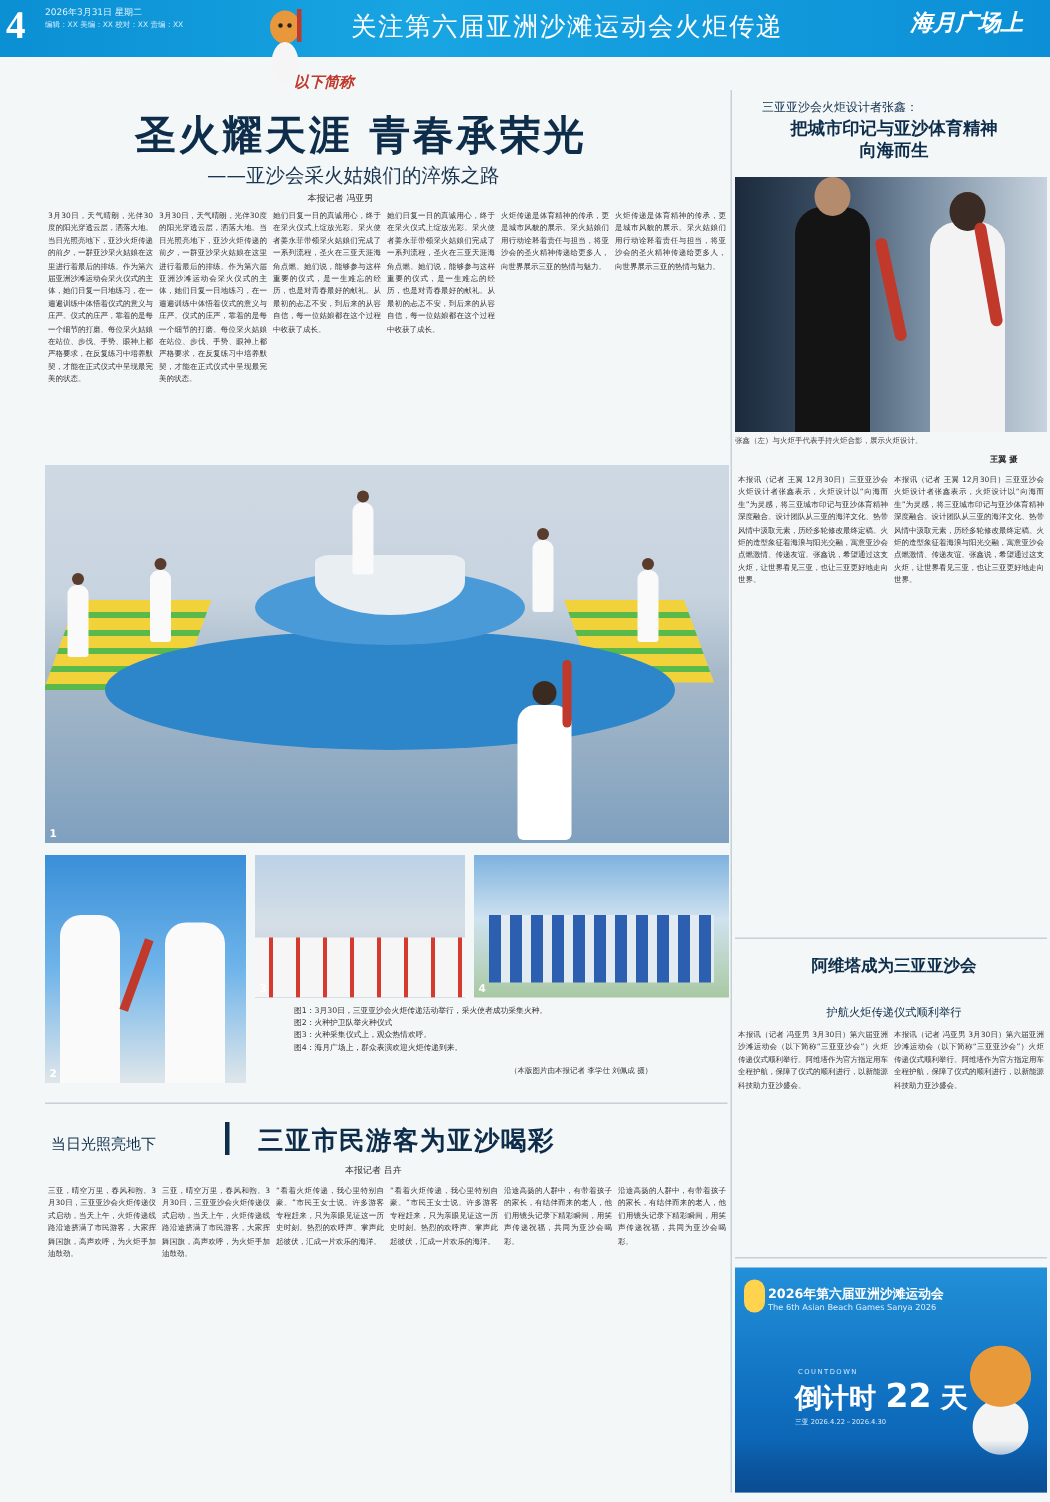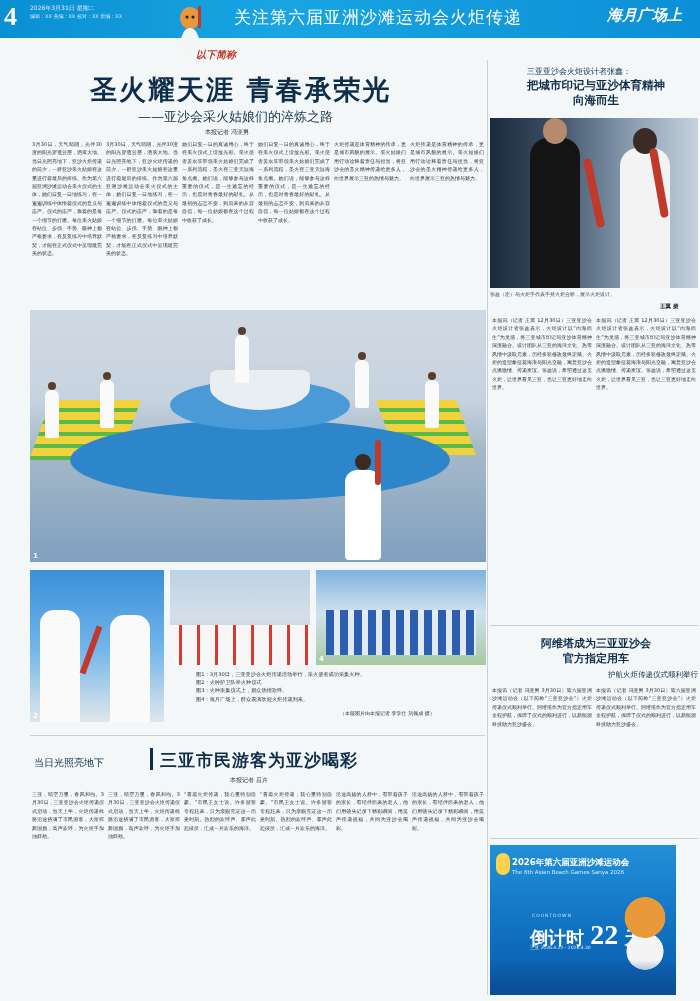--- a/index.html
+++ b/index.html
@@ -33,48 +33,48 @@
   .torchbearer { position: absolute; left: 315px; top: 160px; width: 36px; height: 90px; background: #fff; border-radius: 12px 12px 4px 4px; }
   .torchbearer::before { content: ""; position: absolute; left: 10px; top: -16px; width: 16px; height: 16px; border-radius: 50%; background: #3b2a20; }
   .torch { position: absolute; left: 345px; top: 130px; width: 6px; height: 45px; background: #c0392b; border-radius: 3px; }
   .small-photo { top: 570px; height: 152px; }
   .sp1 { left: 30px; width: 134px; background: linear-gradient(180deg, #3a8fd8 0%, #6fb4ea 50%, #dfe6ea 100%); }
   .sp2 { left: 170px; width: 140px; height: 95px; background: linear-gradient(180deg, #bcd2e6 0%, #d6dfe7 50%, #a8b6c2 100%); }
   .sp3 { left: 316px; width: 170px; height: 95px; background: linear-gradient(180deg, #7eb2df 0%, #cfe2ef 45%, #a9c9a3 100%); }
   .caption-box { position: absolute; left: 170px; top: 670px; width: 316px; height: 55px; font-size: 5.2px; line-height: 8.2px; color: #333; padding-left: 26px; }
   .credit { position: absolute; left: 340px; top: 710px; font-size: 5px; color: #333; }
   
-  .side-kicker { position: absolute; left: 508px; top: 66px; font-size: 8px; color: #0d2d4a; margin-left: 19px; }
+  .side-kicker { position: absolute; left: 508px; top: 66px; font-size: 8px; color: #0d2d4a; }
   .side-title { position: absolute; left: 496px; top: 78px; width: 200px; text-align: center; font-size: 11.5px; font-weight: bold; color: #0d2d4a; line-height: 15px; }
   .designer-photo { left: 490px; top: 118px; width: 208px; height: 170px; background: linear-gradient(90deg, #1b2a3c 0%, #3b4e64 30%, #7a8ea3 60%, #c7d3de 100%); }
   .man { position: absolute; left: 40px; top: 20px; width: 50px; height: 150px; background: #141414; border-radius: 18px 18px 0 0; }
   .man::before { content:""; position:absolute; left: 13px; top: -20px; width: 24px; height: 26px; border-radius: 50%; background: #b58b6e; }
   .woman { position: absolute; left: 130px; top: 30px; width: 50px; height: 140px; background: #f3f3f3; border-radius: 18px 18px 0 0; }
   .woman::before { content:""; position:absolute; left: 13px; top: -20px; width: 24px; height: 26px; border-radius: 50%; background: #3a2c24; }
   .torch2 { position: absolute; left: 100px; top: 40px; width: 8px; height: 70px; background: #c0392b; border-radius: 4px; transform: rotate(-12deg); }
   .torch3 { position: absolute; left: 165px; top: 30px; width: 8px; height: 70px; background: #c0392b; border-radius: 4px; transform: rotate(-10deg); }
   .photo-caption { position: absolute; left: 490px; top: 290px; width: 208px; font-size: 5px; line-height: 8px; color: #444; }
   .photo-author { position: absolute; left: 660px; top: 303px; font-size: 5.5px; color: #222; font-weight: bold; }
   
   .side-title2 { position: absolute; left: 494px; top: 636px; width: 204px; text-align: center; font-size: 11px; font-weight: bold; color: #0d2d4a; line-height: 15px; }
-  .side-sub2 { position: absolute; left: 494px; top: 670px; width: 204px; text-align: right; font-size: 7.5px; color: #0d2d4a; }
+  .side-sub2 { position: absolute; left: 494px; top: 670px; width: 204px; text-align: center; font-size: 7.5px; color: #0d2d4a; }
   
   .bottom-kicker { position: absolute; left: 34px; top: 756px; font-size: 10px; color: #0d2d4a; }
-  .bottom-title { position: absolute; left: 160px; top: 749px; font-size: 17px; font-weight: bold; color: #0d2d4a; letter-spacing: 1px; font-family: Liberation Serif, serif; }
+  .bottom-title { position: absolute; left: 172px; top: 749px; font-size: 17px; font-weight: bold; color: #0d2d4a; letter-spacing: 1px; font-family: Liberation Serif, serif; }
   .bottom-title-bar { position: absolute; left: 150px; top: 748px; width: 3px; height: 22px; background: #0d2d4a; }
   .bottom-byline { position: absolute; left: 230px; top: 776px; font-size: 6px; color: #333; }
   .divider-v { position: absolute; width: 1px; background: #c7d0d6; }
   .divider-h { position: absolute; height: 1px; background: #c7d0d6; }
   
-  .ad { position: absolute; left: 490px; top: 845px; width: 186px; height: 150px; background: linear-gradient(180deg, #2290d8 0%, #0f6fc0 60%, #0b5aa8 100%); overflow: hidden; }
+  .ad { position: absolute; left: 490px; top: 845px; width: 208px; height: 150px; background: linear-gradient(180deg, #2290d8 0%, #0f6fc0 60%, #0b5aa8 100%); overflow: hidden; }
   .ad-year { position: absolute; left: 22px; top: 12px; font-size: 8.5px; color: #fff; font-weight: bold; }
   .ad-en { position: absolute; left: 22px; top: 24px; font-size: 5.5px; color: #dbefff; }
   .ad-countdown-en { position: absolute; left: 42px; top: 68px; font-size: 4.5px; color: #cfe7ff; letter-spacing: 1px; }
   .ad-countdown { position: absolute; left: 40px; top: 74px; font-size: 18px; color: #fff; font-weight: bold; }
-  .ad-countdown .days { font-size: 28px; font-family: Liberation Serif, serif; }
+  .ad-countdown .days { font-size: 22px; }
   .ad-dates { position: absolute; left: 40px; top: 100px; font-size: 4.5px; color: #dbefff; }
   .ad-mascot { position: absolute; right: 8px; top: 50px; width: 46px; height: 75px; background: radial-gradient(circle at 50% 30%, #e89a3b 0 35%, transparent 36%), radial-gradient(circle at 50% 75%, #f4f4f4 0 30%, transparent 31%); }
   .ad-logo { position: absolute; left: 6px; top: 8px; width: 14px; height: 22px; border-radius: 7px; background: #ffd34d; }
   .ad-wave { position: absolute; left: 0; bottom: 0; width: 208px; height: 35px; background: linear-gradient(180deg, transparent 0%, #0a4d93 100%); }
 </style>
 </head>
 <body>
 
 <div class="page">
 
@@ -160,21 +160,20 @@
     <div class="torch2"></div>
     <div class="torch3"></div>
   </div>
   <div class="photo-caption">张鑫（左）与火炬手代表手持火炬合影，展示火炬设计。</div>
   <div class="photo-author">王翼 摄</div>
   <div class="text-block" style="left:492px; top:316px; width:100px; height:305px;">本报讯（记者 王翼 12月30日）三亚亚沙会火炬设计者张鑫表示，火炬设计以“向海而生”为灵感，将三亚城市印记与亚沙体育精神深度融合。设计团队从三亚的海洋文化、热带风情中汲取元素，历经多轮修改最终定稿。火炬的造型象征着海浪与阳光交融，寓意亚沙会点燃激情、传递友谊。张鑫说，希望通过这支火炬，让世界看见三亚，也让三亚更好地走向世界。</div>
   <div class="text-block" style="left:596px; top:316px; width:100px; height:305px;">本报讯（记者 王翼 12月30日）三亚亚沙会火炬设计者张鑫表示，火炬设计以“向海而生”为灵感，将三亚城市印记与亚沙体育精神深度融合。设计团队从三亚的海洋文化、热带风情中汲取元素，历经多轮修改最终定稿。火炬的造型象征着海浪与阳光交融，寓意亚沙会点燃激情、传递友谊。张鑫说，希望通过这支火炬，让世界看见三亚，也让三亚更好地走向世界。</div>
 
   <div class="side-title2">
     <div>阿维塔成为三亚亚沙会</div>
-    <div>官方指定用车</div>
   </div>
   <div class="side-sub2">护航火炬传递仪式顺利举行</div>
   <div class="text-block" style="left:492px; top:686px; width:100px; height:150px;">本报讯（记者 冯亚男 3月30日）第六届亚洲沙滩运动会（以下简称“三亚亚沙会”）火炬传递仪式顺利举行。阿维塔作为官方指定用车全程护航，保障了仪式的顺利进行，以新能源科技助力亚沙盛会。</div>
   <div class="text-block" style="left:596px; top:686px; width:100px; height:150px;">本报讯（记者 冯亚男 3月30日）第六届亚洲沙滩运动会（以下简称“三亚亚沙会”）火炬传递仪式顺利举行。阿维塔作为官方指定用车全程护航，保障了仪式的顺利进行，以新能源科技助力亚沙盛会。</div>
 
   <div class="bottom-kicker">当日光照亮地下</div>
   <div class="bottom-title-bar"></div>
   <div class="bottom-title">三亚市民游客为亚沙喝彩</div>
   <div class="bottom-byline">本报记者 吕卉</div>
   <div class="text-block" style="left:32px; top:790px; width:72px; height:205px;">三亚，晴空万里，春风和煦。3月30日，三亚亚沙会火炬传递仪式启动，当天上午，火炬传递线路沿途挤满了市民游客，大家挥舞国旗，高声欢呼，为火炬手加油鼓劲。</div>

